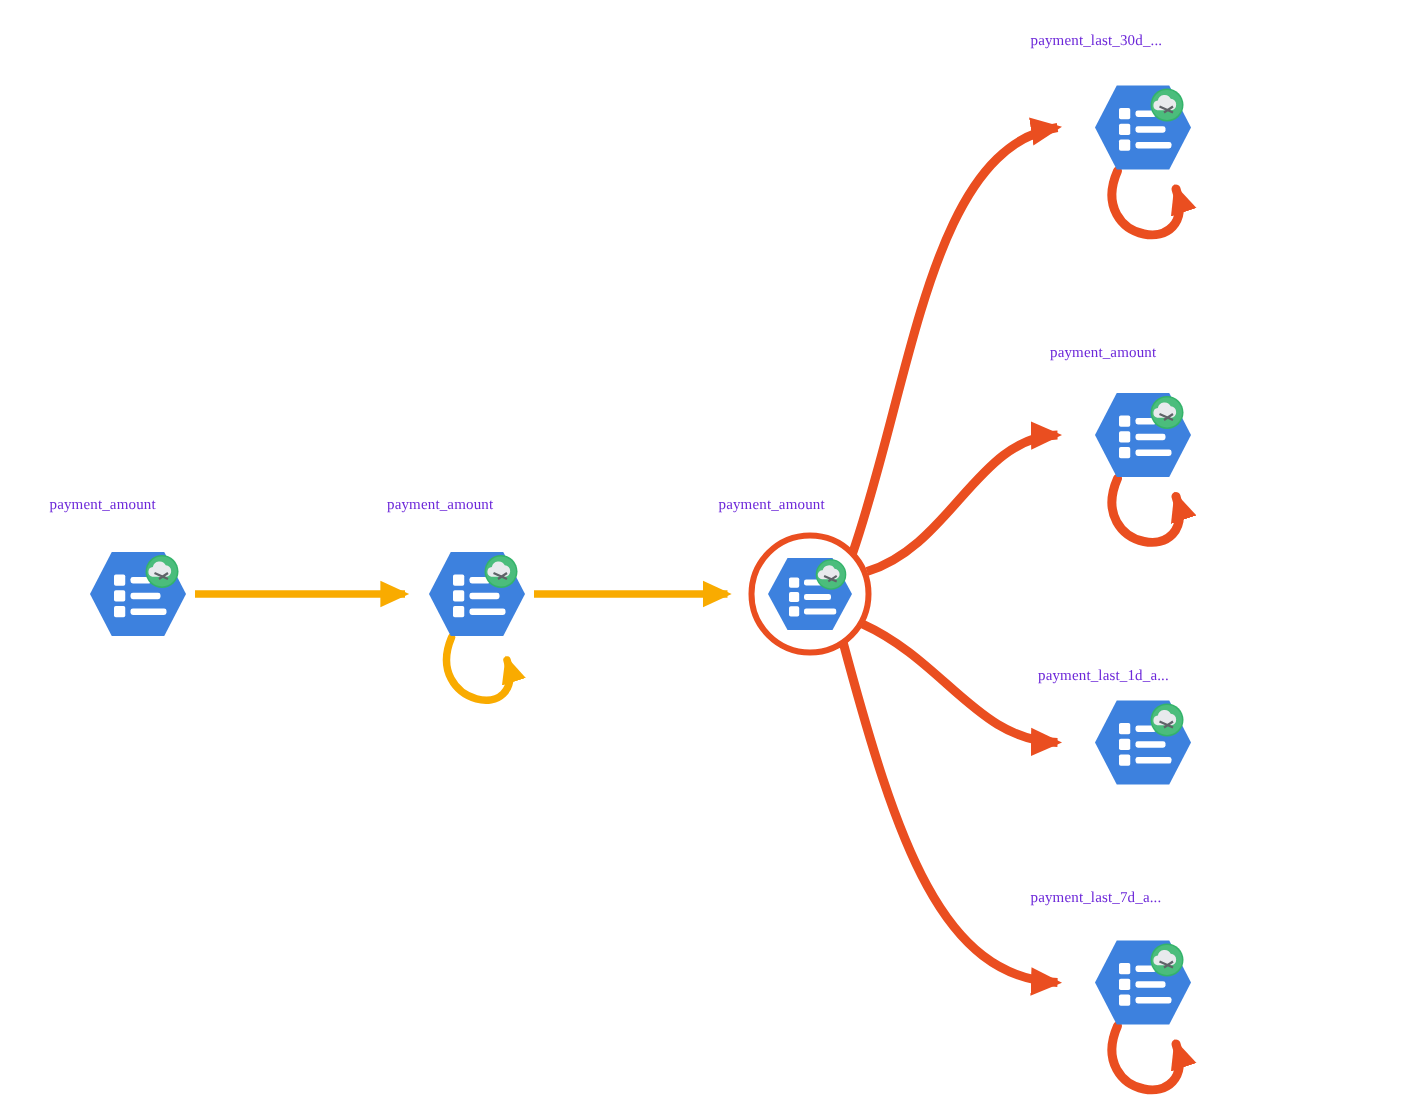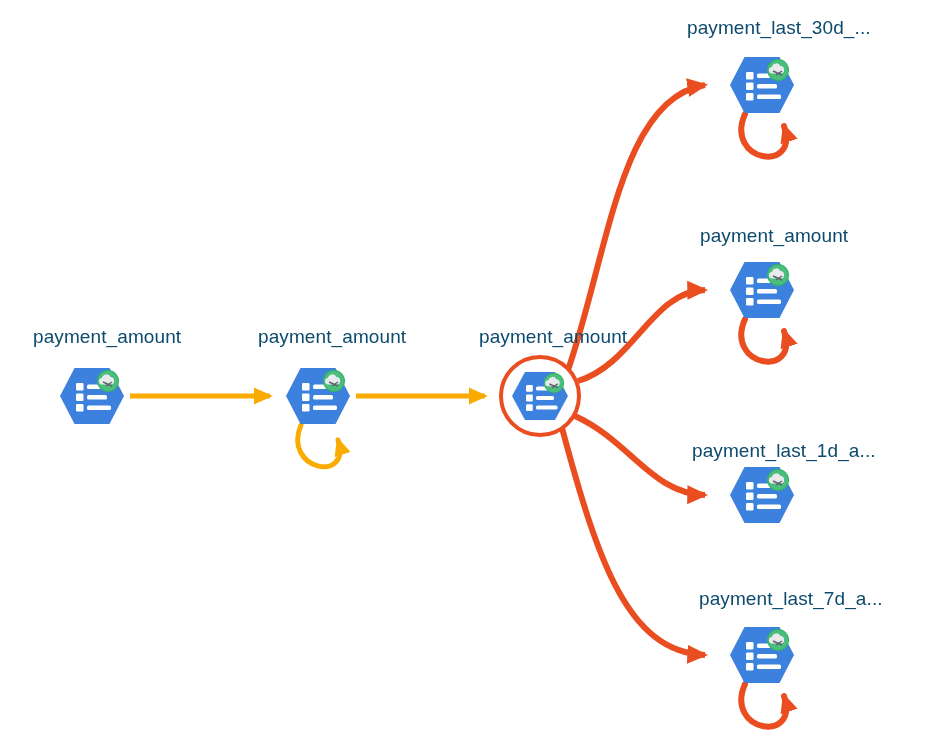--- a/index.html
+++ b/index.html
@@ -26,23 +26,23 @@
     height: 740px;
   }
   .node {
     position: absolute;
     width: 72px;
     height: 72px;
   }
   .node-label {
     position: absolute;
     white-space: nowrap;
-    font-family: Liberation Sans, sans-serif;
-    font-size: 19px;
-    color: #0c4a6e;
+    font-family: Liberation Serif, serif;
+    font-size: 10px;
+    color: #6d28d9;
     letter-spacing: 0.1px;
     line-height: 18px;
   }
   .sel-ring {
     position: absolute;
     border-radius: 50%;
     background: #ffffff;
     box-sizing: border-box;
   }
   .hexwrap {
@@ -237,15 +237,15 @@
         <rect x="31" y="45.6" width="24" height="4.4" rx="1.6"></rect>
       </g>
       <g>
         <circle cx="52" cy="21" r="11" fill="#34b36a"></circle>
         <circle cx="52" cy="21" r="10" fill="#4bbd7c"></circle>
         <path d="M 45.5 24.5 a 3.3 3.3 0 0 1 0.4 -6.5 a 4.6 4.6 0 0 1 8.6 -1.1 a 3.8 3.8 0 0 1 3.6 3.8 a 3.6 3.6 0 0 1 -3.3 3.8 z" fill="#e8eaed"></path>
         <path d="M 47 22 l 9 4 M 50 26 l 6 -4" stroke="#5f6368" stroke-width="1.5" fill="none"></path>
       </g>
     </svg>
   </div>
-  <div class="node-label" style="left:687px; top:590px;margin-left:12px;">payment_last_7d_a...</div>
+  <div class="node-label" style="left:687px; top:590px;">payment_last_7d_a...</div>
 
 </div>
 
 </body></html>

